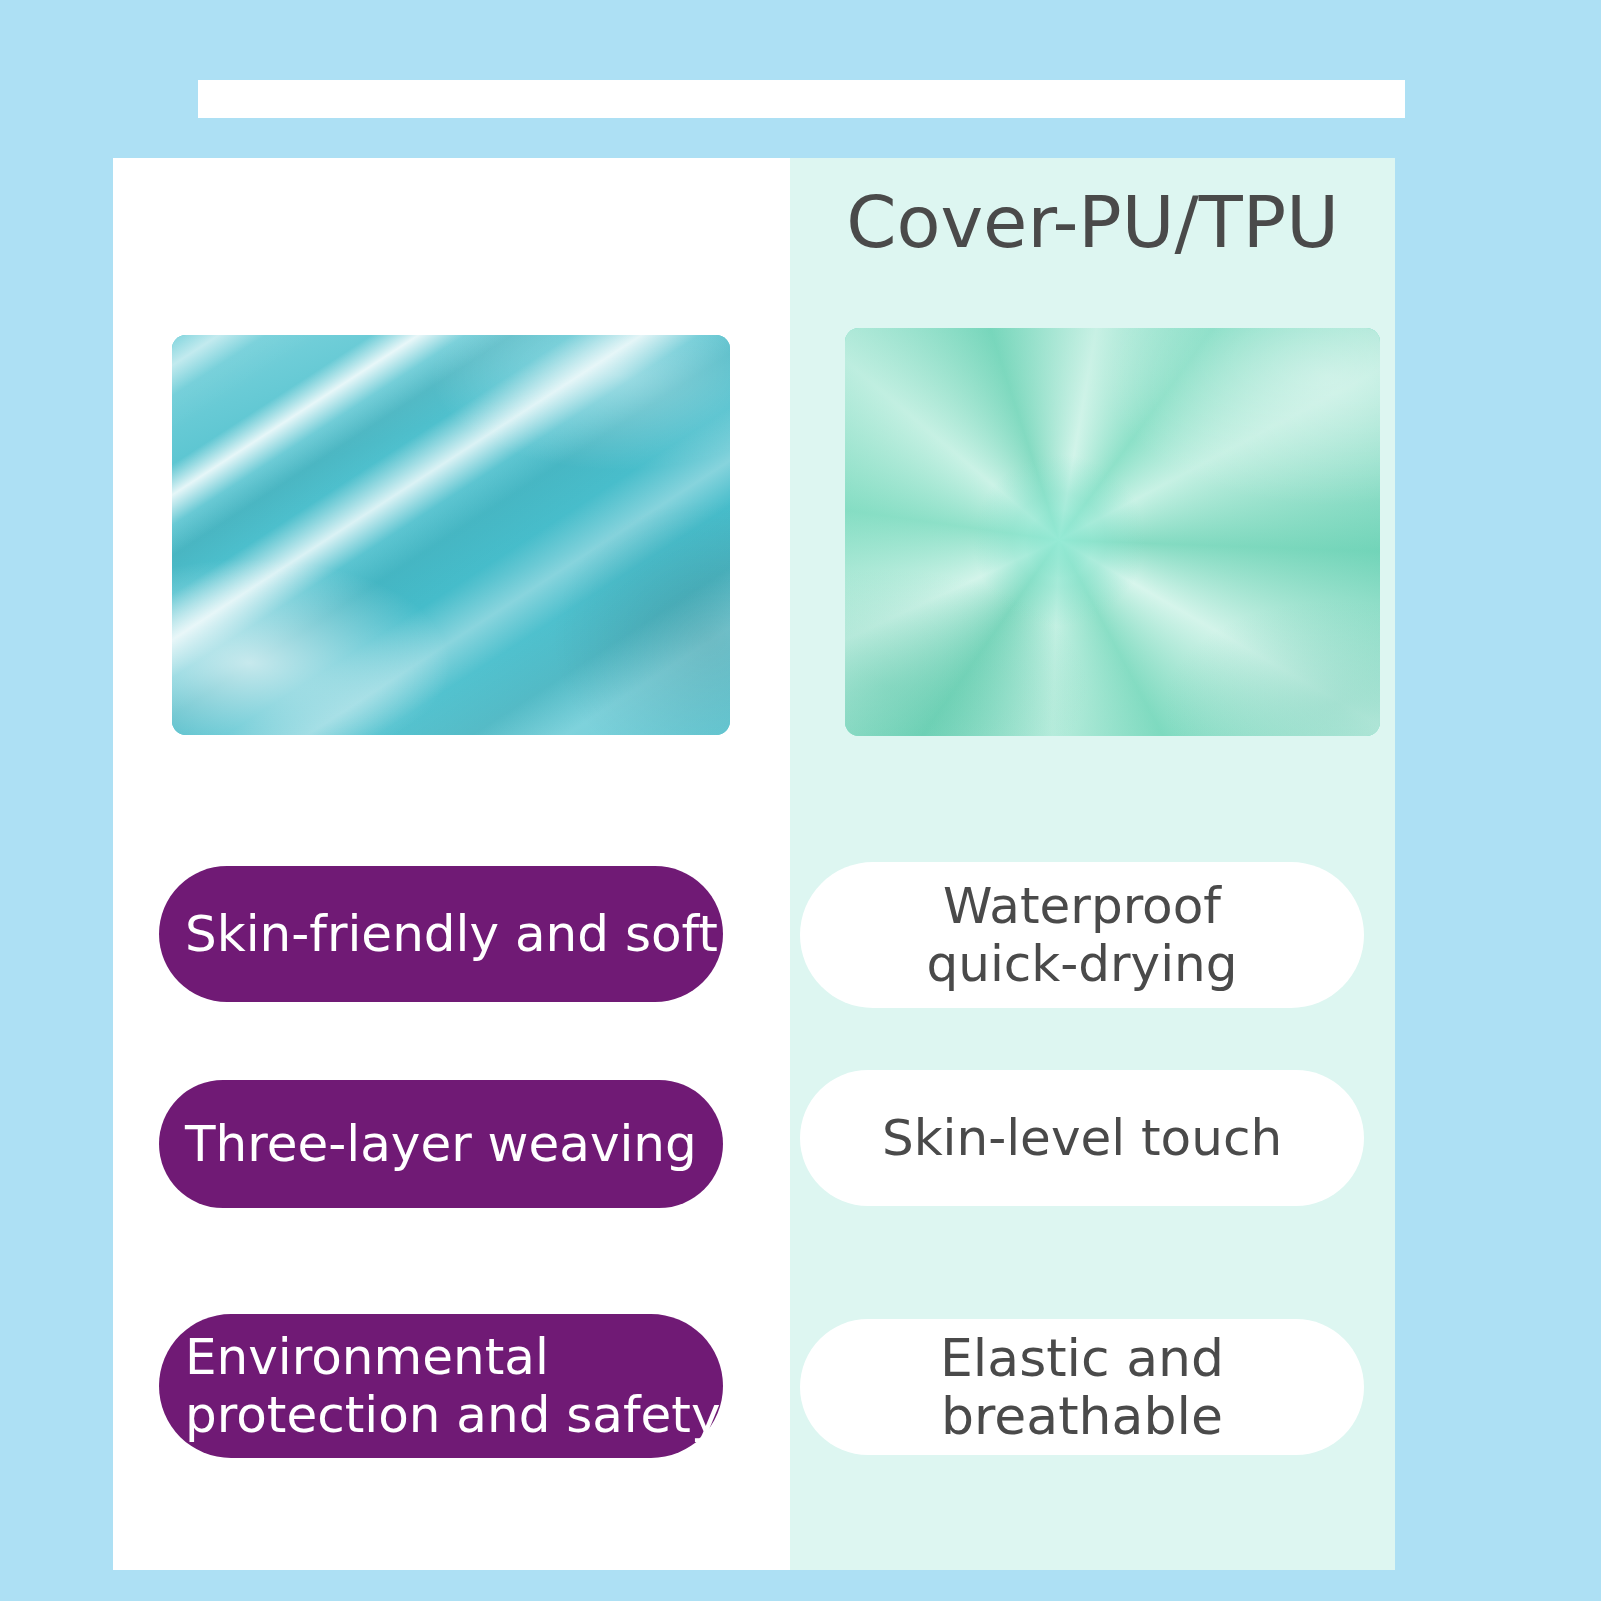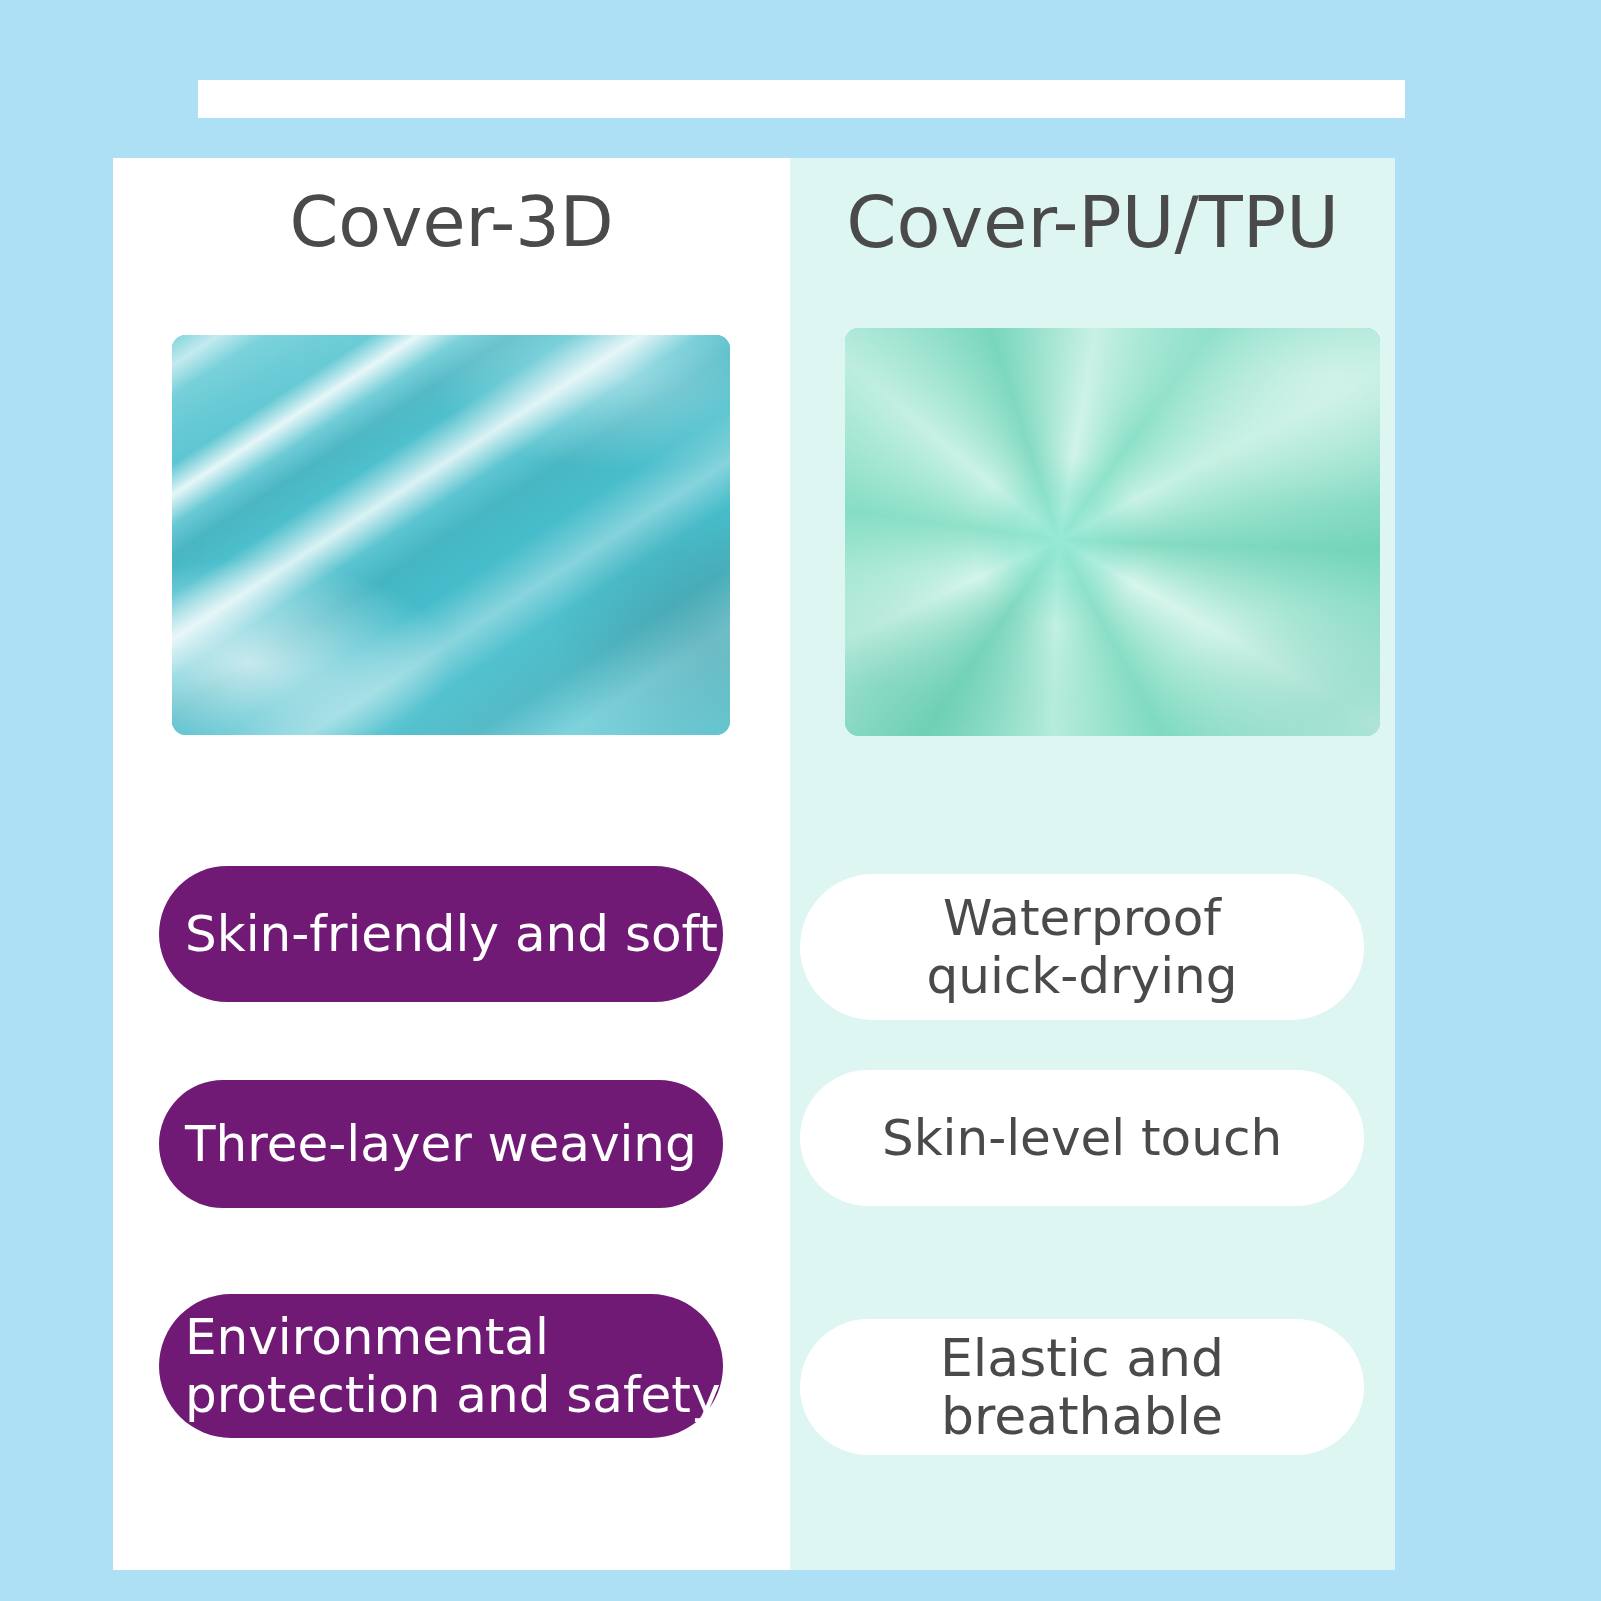--- a/index.html
+++ b/index.html
@@ -206,37 +206,36 @@
     background: #ffffff;
     color: #4a4a4a;
     font-family: "DejaVu Sans", sans-serif;
     font-size: 50px;
     line-height: 58px;
     justify-content: center;
     text-align: center;
   }
   #pill-l1 { top: 8px;   height: 136px; }
   #pill-l2 { top: 222px; height: 128px; }
-  #pill-l3 { top: 436px; height: 144px; }
-  #pill-r1 { top: 16px;   height: 146px; }
+  #pill-l3 { top: 456px; height: 144px; }
+  #pill-r1 { top: 4px;   height: 146px; }
   #pill-r2 { top: 212px; height: 136px; }
   #pill-r3 { top: 455px; height: 136px; margin-top: 6px; }
   #pill-r3 .pill-text { font-size: 52px; }
 </style>
 </head>
 <body>
 
 <div id="title-area">
   <div id="title-highlight"></div>
 </div>
 
 <div id="compare-card">
 
   <div class="panel" id="panel-left">
-    <div class="panel-header">Cover-3D</div>
 
     <div class="swatch" id="swatch-left">
       <div class="layer satin-base"></div>
       <div class="layer satin-folds"></div>
       <div class="layer satin-glow"></div>
     </div>
 
     <div class="pill-list">
       <div class="pill pill-left" id="pill-l1">
         <span class="pill-text">Skin-friendly and soft</span>

